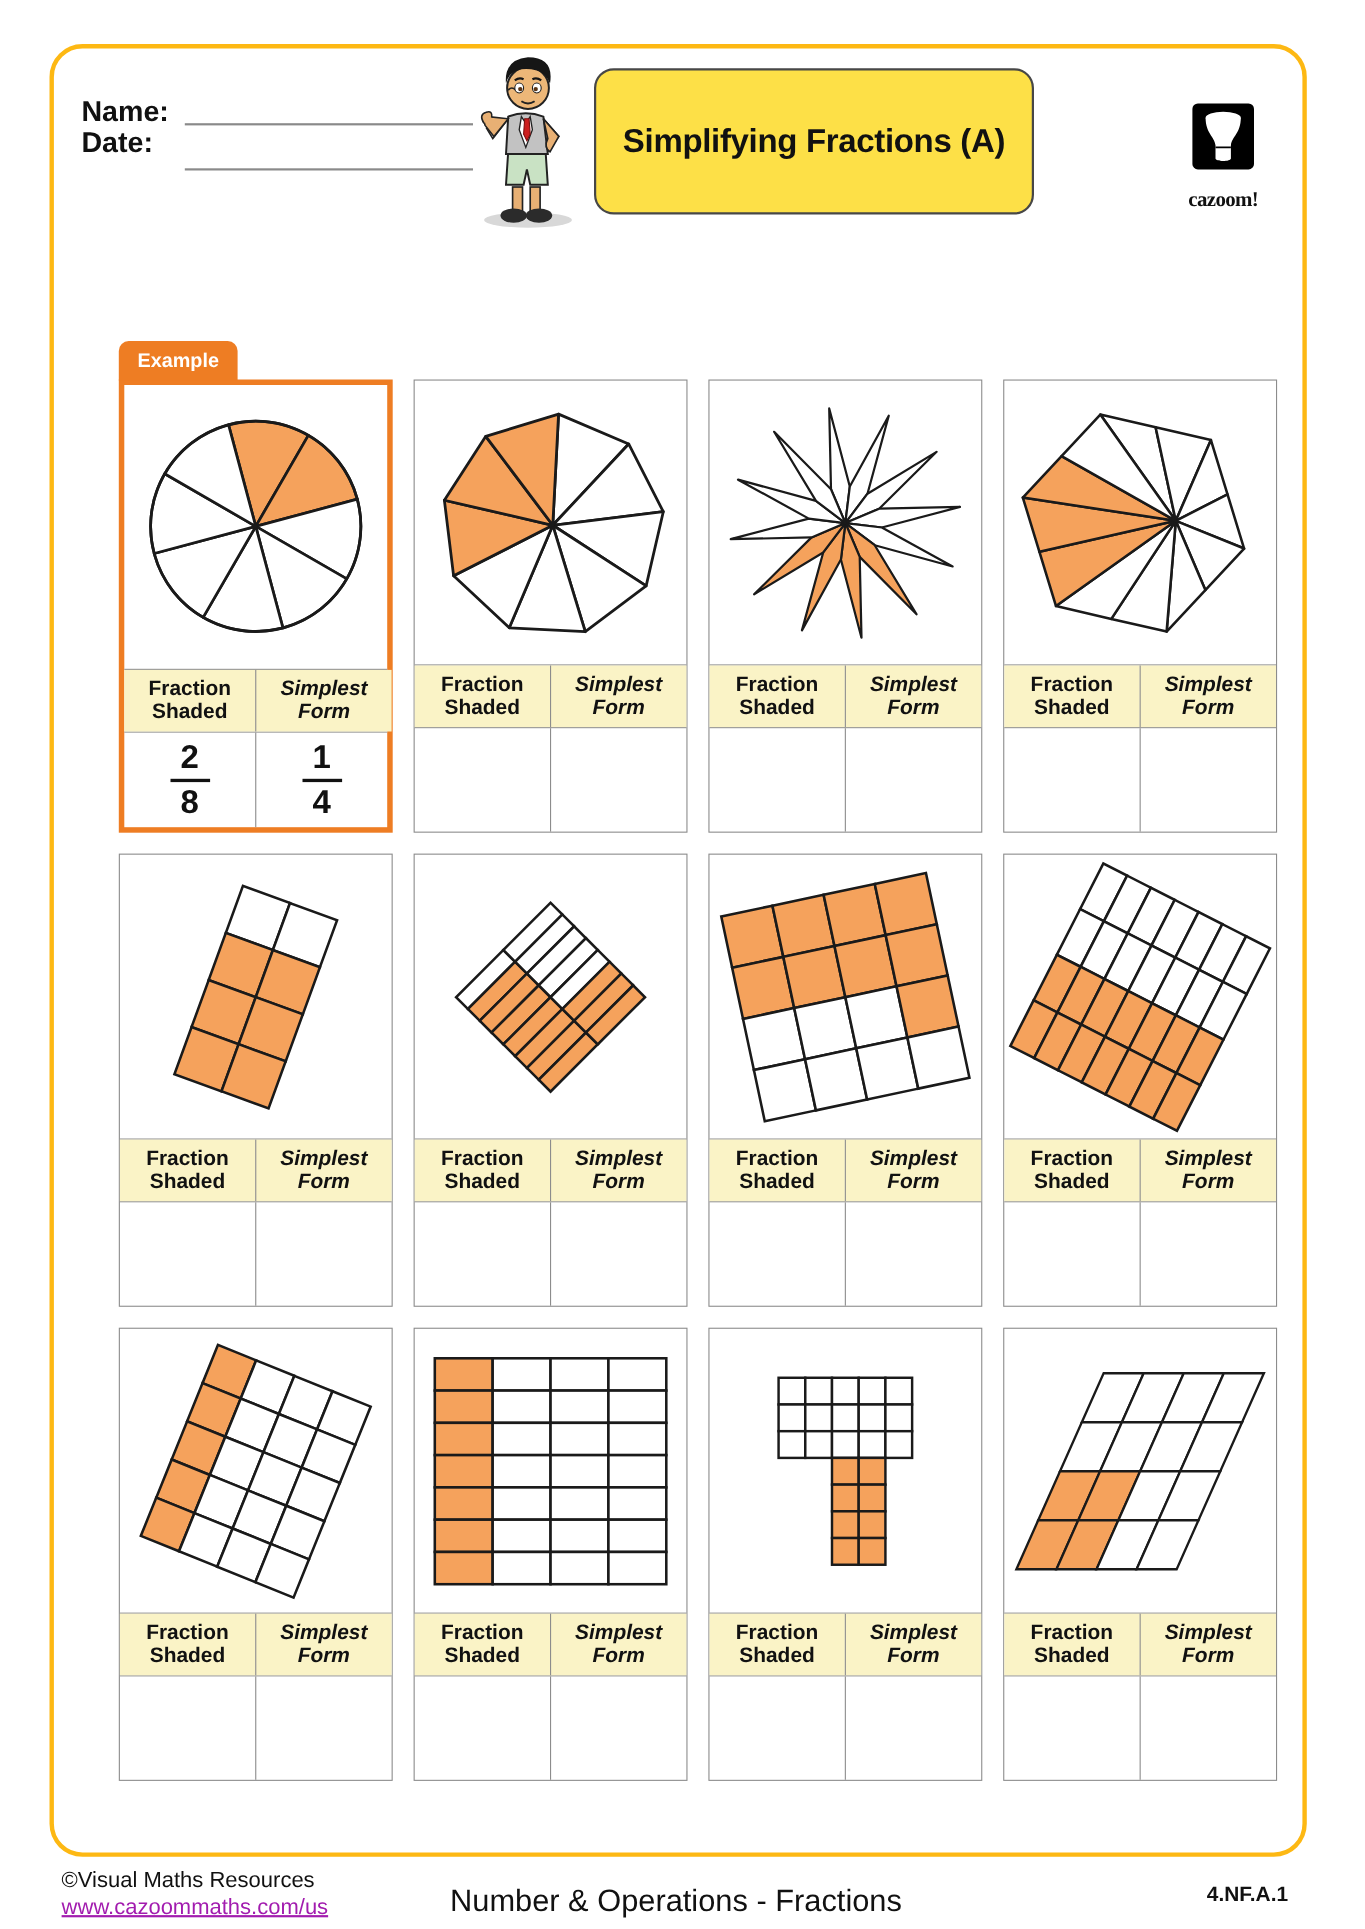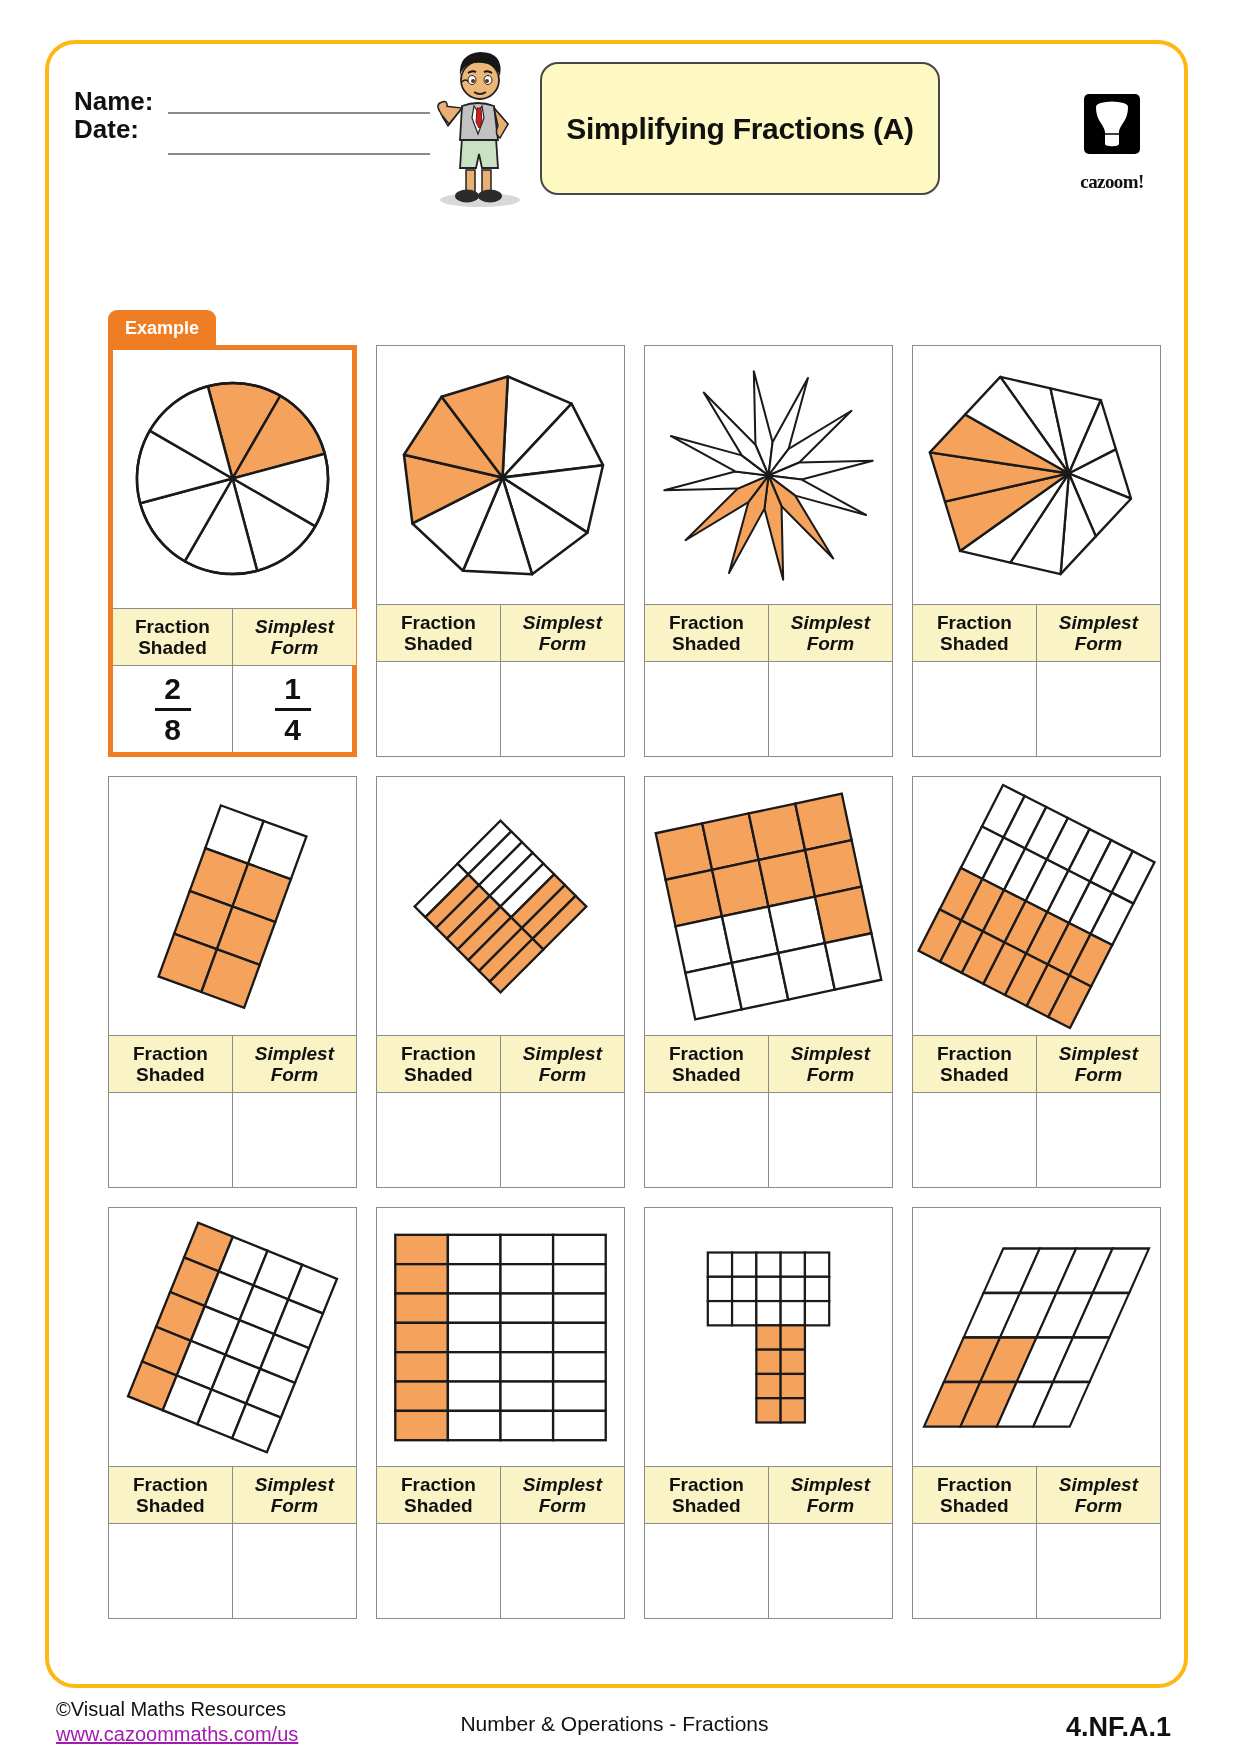--- a/index.html
+++ b/index.html
@@ -5,21 +5,21 @@
   html,body{margin:0;padding:0;background:#e8e8e8;}
   .page{position:relative;width:1241px;height:1754px;background:#ffffff;margin:0 auto;
         font-family:"Liberation Sans",sans-serif;color:#111;overflow:hidden;}
   .page-border{position:absolute;left:45px;top:40px;width:1143px;height:1648px;
         border:4px solid #FDB813;border-radius:30px;box-sizing:border-box;}
 
   
   .field-label{position:absolute;font-size:26px;font-weight:bold;}
   .write-line{position:absolute;border-bottom:2.5px solid #8a8a8a;height:0;}
   .boy{position:absolute;left:424px;top:42px;width:108px;height:168px;}
-  .title-box{position:absolute;left:540px;top:62px;width:400px;height:133px;background:#fef9c3;
+  .title-box{position:absolute;left:540px;top:62px;width:400px;height:133px;background:#fde047;
         border:2.5px solid #474747;border-radius:18px;display:flex;align-items:center;justify-content:center;box-sizing:border-box;}
   .page-title{font-size:30px;font-weight:bold;letter-spacing:-0.3px;}
   .logo{position:absolute;left:1080px;top:94px;width:64px;text-align:center;}
   .logo-box{width:56px;height:60px;background:#000;border-radius:5px;margin:0 auto;display:flex;align-items:center;justify-content:center;}
   .logo-text{font-family:"Liberation Serif",serif;font-weight:bold;font-size:19px;letter-spacing:-0.6px;margin-top:17px;}
 
   .instructions{position:absolute;left:72px;top:256px;width:1105px;
         font-family:"DejaVu Serif",serif;font-style:italic;font-size:24px;line-height:1.45;}
 
   
@@ -40,22 +40,22 @@
   .hcell + .hcell{border-left:1.5px solid #8c8c8c;font-style:italic;}
   .arow{flex:1;display:flex;}
   .acell{flex:1;display:flex;align-items:center;justify-content:center;}
   .acell + .acell{border-left:1.5px solid #8c8c8c;}
   .frac{text-align:center;font-weight:bold;font-size:30px;line-height:1.0;}
   .frac .bar{display:block;width:36px;border-top:3.5px solid #111;margin:4px auto;}
 
   
   .footer-left{position:absolute;left:56px;top:1697px;font-size:20px;line-height:1.25;}
   .footer-link{color:#a21caf;text-decoration:underline;}
-  .footer-center{position:absolute;left:0;right:12px;top:1712px;text-align:center;font-size:21px;}
-  .footer-right{position:absolute;right:70px;top:1712px;font-size:27px;font-weight:bold;margin-left:17px;}
+  .footer-center{position:absolute;left:0;right:12px;top:1712px;text-align:center;font-size:28px;}
+  .footer-right{position:absolute;right:70px;top:1712px;font-size:19px;font-weight:bold;margin-left:17px;}
 </style>
 </head>
 <body>
 
 <div class="page">
   <div class="page-border"></div>
 
   <div class="field-label" style="left:74px;top:86px;text-align:center;">Name:</div>
   <div class="write-line" style="left:168px;top:112px;width:262px;"></div>
   <div class="field-label" style="left:74px;top:114px;">Date:</div>

